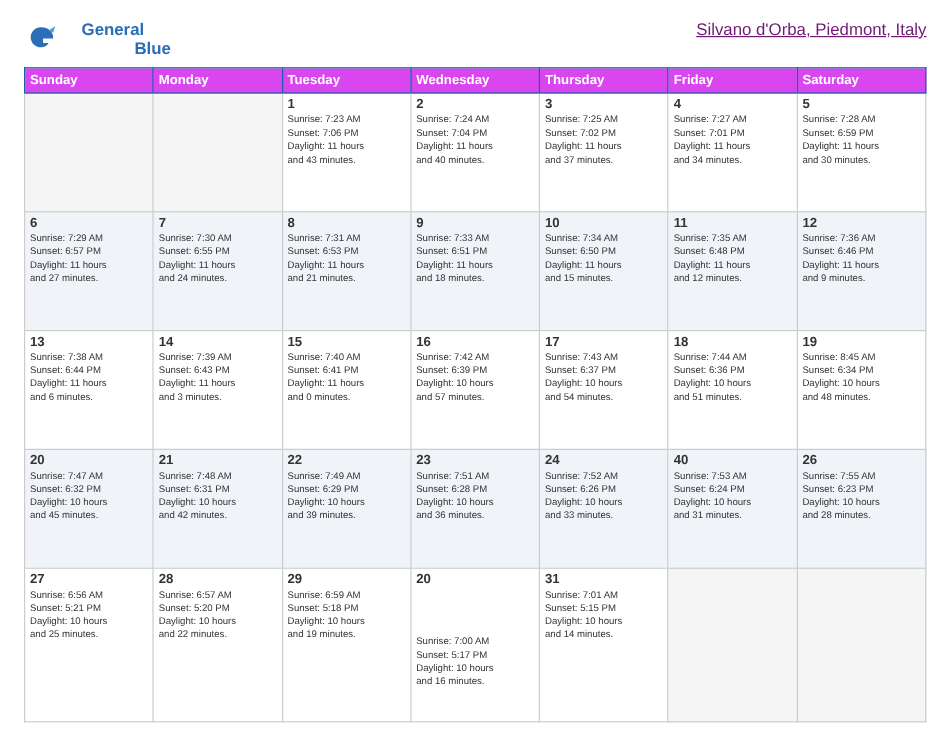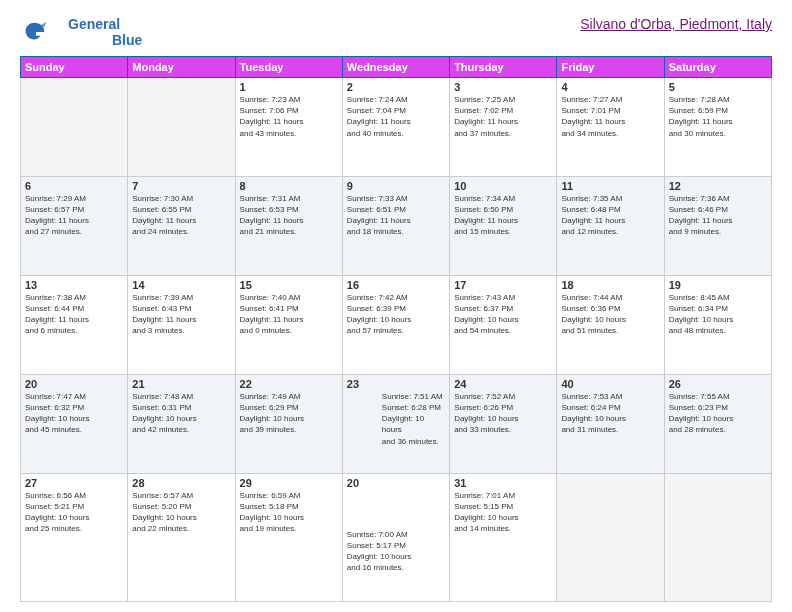--- a/index.html
+++ b/index.html
@@ -286,21 +286,21 @@
           </td>
           <td>
             <span class="day-num">22</span>
             <div class="day-info" style="white-space: pre-line;">Sunrise: 7:49 AM
 Sunset: 6:29 PM
 Daylight: 10 hours
 and 39 minutes.</div>
           </td>
           <td>
             <span class="day-num">23</span>
-            <div class="day-info" style="white-space: pre-line; margin-left: 35px;">Sunrise: 7:51 AM
+            <div class="day-info" style="white-space: pre-line;">Sunrise: 7:51 AM
 Sunset: 6:28 PM
 Daylight: 10 hours
 and 36 minutes.</div>
           </td>
           <td>
             <span class="day-num">24</span>
             <div class="day-info" style="white-space: pre-line;">Sunrise: 7:52 AM
 Sunset: 6:26 PM
 Daylight: 10 hours
 and 33 minutes.</div>

